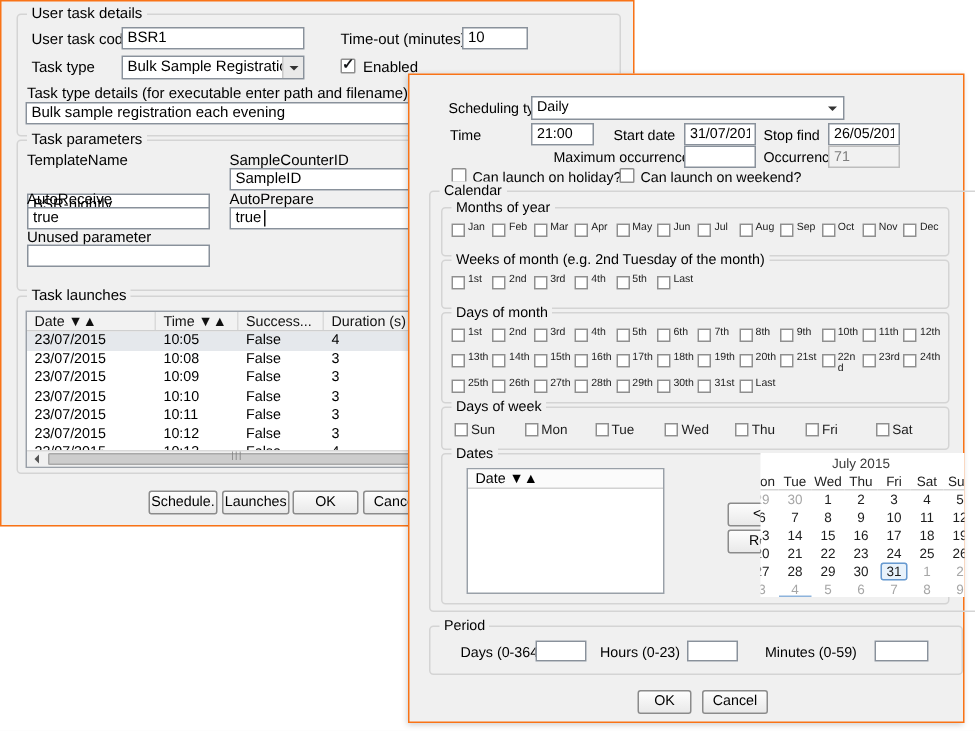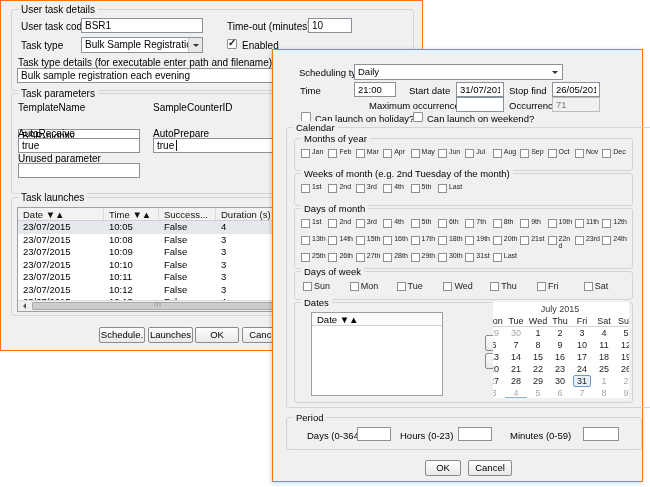--- a/index.html
+++ b/index.html
@@ -51,21 +51,21 @@
 .harrow { position:absolute; left:1px; top:1px; width:11px; height:8px; display:flex; align-items:center; justify-content:center; }
 .harrow::after { content:""; border:3px solid transparent; border-right-color:#555; margin-right:3px; }
 .hthumb { position:absolute; left:14px; top:1px; width:252px; height:8px; background:#cdcdcd; border:1px solid #a9a9a9; border-radius:1px; }
 .hthumb::after { content:"|||"; position:absolute; left:0; right:0; top:-2px; text-align:center; font-size:6px; letter-spacing:1px; color:#7d7d7d; }
 
 .btn { position:absolute; border:1px solid #8b8b8b; border-radius:2px; background:linear-gradient(#fdfdfd,#e9e9e9); font-size:9.5px; line-height:14px; text-align:center; color:#000; cursor:default; }
 
 .dlist { position:absolute; border:1px solid #99a0a8; background:#fff; }
 .dlist-h { height:13px; line-height:13px; border-bottom:1px solid #d2d2d2; background:#fbfbfb; padding-left:5px; font-size:9.5px; white-space:nowrap; }
 
-#minical { position:absolute; left:220px; top:252px; width:136px; height:96px; background:#fff; overflow:hidden; font-size:9px; }
+#minical { position:absolute; left:234px; top:252px; width:136px; height:96px; background:#fff; overflow:hidden; font-size:9px; }
 .mc-in { position:absolute; left:-10px; top:0; width:154px; }
 .mc-title { text-align:center; height:13px; line-height:14px; color:#3a3a3a; }
 .mc-row { display:flex; }
 .mc-cell { width:22px; height:12px; line-height:12px; text-align:center; color:#1c1c1c; }
 .mc-hdr .mc-cell { border-bottom:1px solid #d5d5d5; color:#222; }
 .mc-cell.gray { color:#a6a6a6; }
 .mc-cell.sel span { border:1px solid #689ad0; background:#e8f2fb; border-radius:2px; padding:0 3px; }
 .mc-cell.uline { box-shadow: inset 0 -2px 0 #8db3dc; }
 
 .caret { position:absolute; width:1px; height:11px; background:#111; }
@@ -95,20 +95,21 @@
 
     <span class="lbl" style="left:17px;top:56px;">Task type details (for executable enter path and filename):</span>
     <input class="tb" style="left: 16px; top: 67px; width: 392px; height: 15px;" value="Bulk sample registration each evening">
 
     <div class="gb" style="left:10px;top:92px;width:403px;height:101px;">
       <span class="gb-t">Task parameters</span>
     </div>
     <span class="lbl" style="left:17px;top:101px;">TemplateName</span>
     <span class="lbl" style="left:152px;top:101px;">SampleCounterID</span>
     <input class="tb" style="left: 17px; top: 128px; width: 122px; height: 15px;" value="BSR-nightly">
+    <input class="tb" style="left: 152px; top: 111px; width: 150px; height: 15px;" value="SampleID">
     <span class="lbl" style="left:17px;top:127px;">AutoReceive</span>
     <span class="lbl" style="left:152px;top:127px;">AutoPrepare</span>
     <input class="tb" style="left: 17px; top: 137px; width: 122px; height: 15px;" value="true">
     <input class="tb" style="left: 152px; top: 137px; width: 150px; height: 15px;" value="true">
     <span class="caret" style="left:175px;top:139px;"></span>
     <span class="lbl" style="left:17px;top:152px;">Unused parameter</span>
     <input class="tb" style="left: 17px; top: 162px; width: 122px; height: 15px;" value="">
 
     <div class="gb" style="left:10px;top:196px;width:403px;height:119px;">
       <span class="gb-t">Task launches</span>

